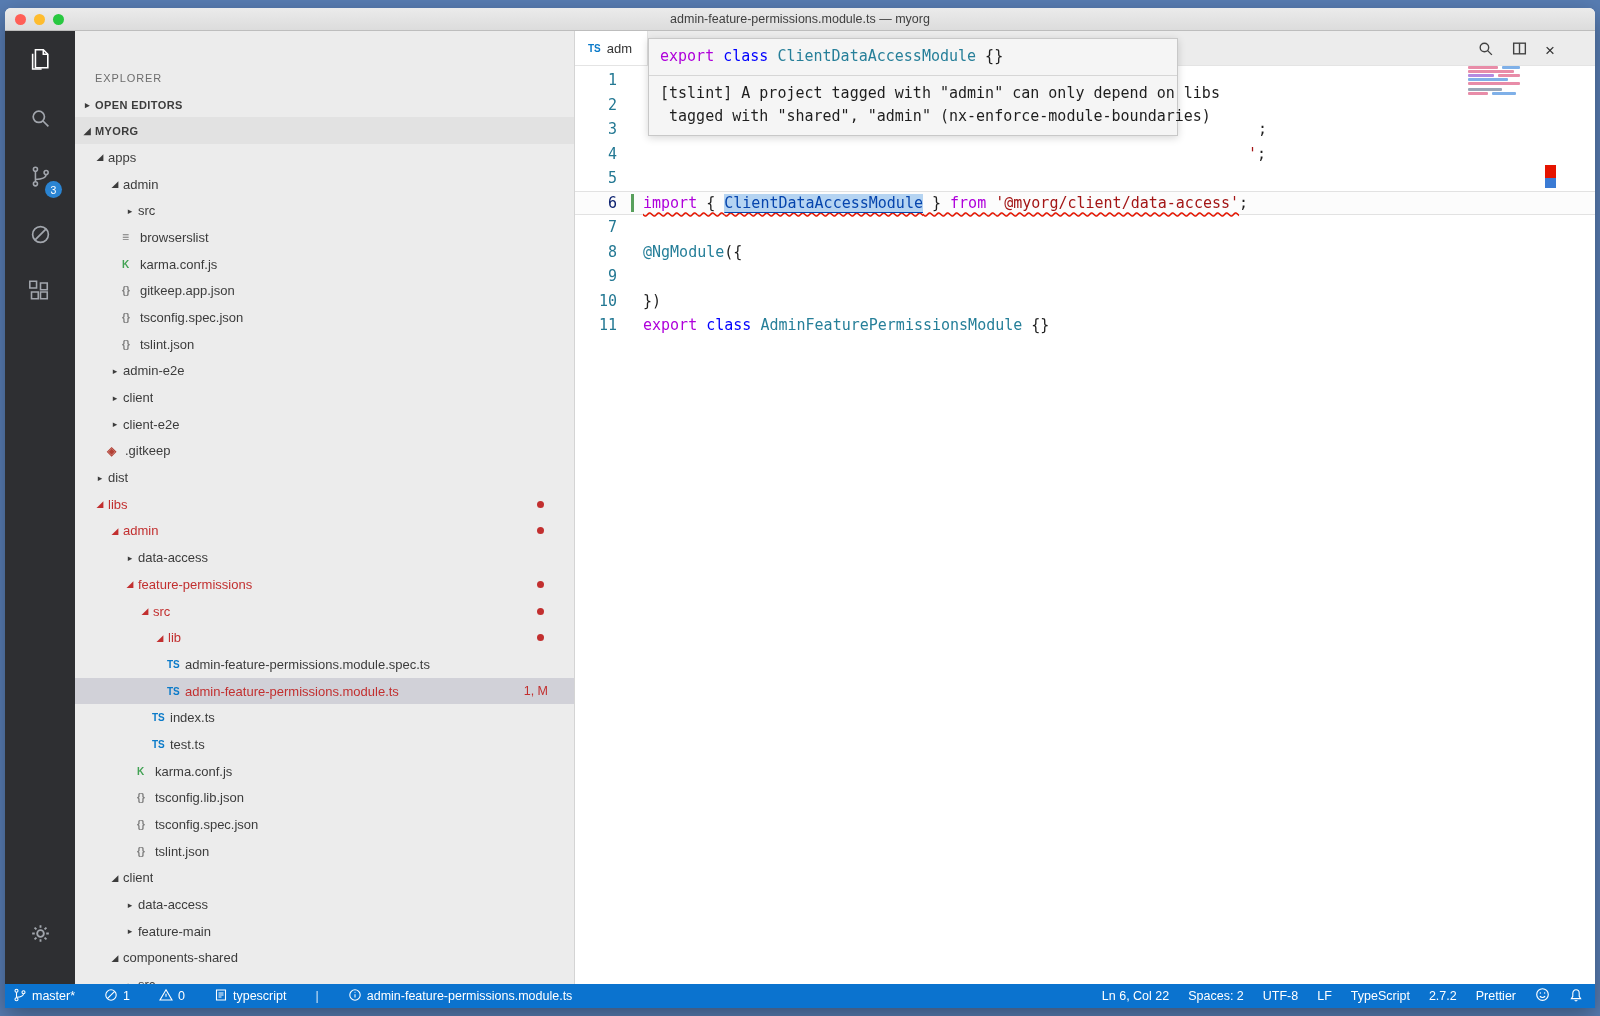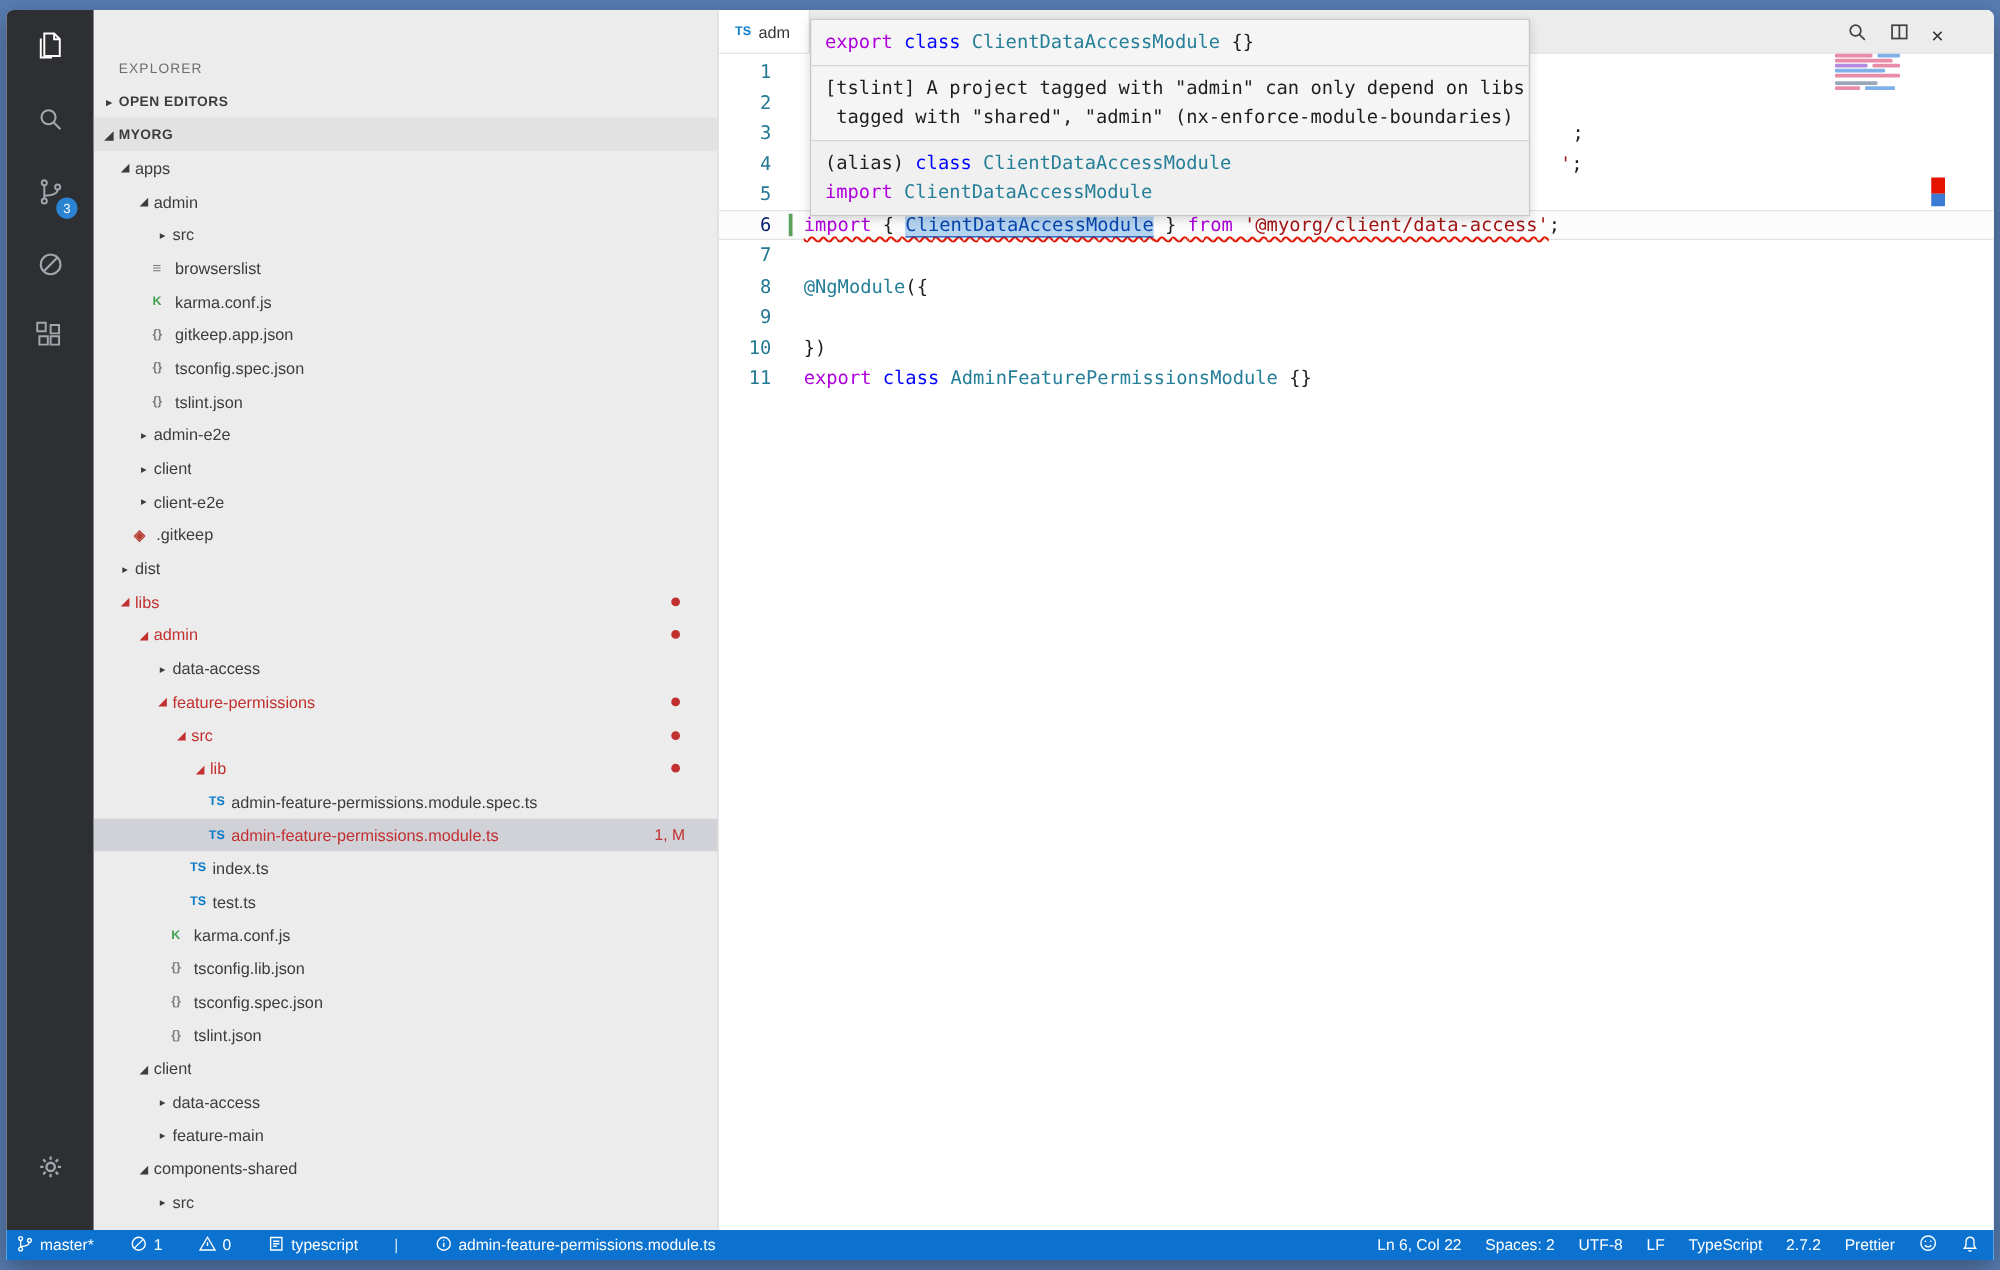--- a/index.html
+++ b/index.html
@@ -71,21 +71,21 @@
   .gutter { width: 68px; flex: none; position: relative; }
   .lnum { position: absolute; right: 26px; color: #237893; }
   .lnum.active { color: #0b216f; }
   .mod-bar { position: absolute; left: 56px; top: 3px; bottom: 3px; width: 3px; background: #58a05c; }
   .ltext { white-space: pre; }
   .tk-k { color: #af00db; } .tk-s { color: #0000ff; } .tk-t { color: #267f99; }
   .tk-g { color: #a31515; } .tk-d { color: #1e1e1e; } .tk-v { color: #001080; }
   .tk-L { color: #0645ad; background: #b5d4f2; text-decoration: underline; }
   .sq { text-decoration-line: underline; text-decoration-style: wavy; text-decoration-color: #e51400; text-underline-offset: 4px; }
   
-  .hover { position: absolute; left: 73px; top: 7px; width: 576px; background: #f5f5f5; border: 1px solid #c8c8c8; z-index: 20; font-family: "DejaVu Sans Mono", "Liberation Mono", monospace; font-size: 15px; box-shadow: 0 2px 8px rgba(0,0,0,.16); }
+  .hover { position: absolute; left: 73px; top: 7px; width: 530px; background: #f5f5f5; border: 1px solid #c8c8c8; z-index: 20; font-family: "DejaVu Sans Mono", "Liberation Mono", monospace; font-size: 15px; box-shadow: 0 2px 8px rgba(0,0,0,.16); }
   .hover-sec { padding: 6px 11px; line-height: 23.5px; }
   .hover-sec + .hover-sec { border-top: 1px solid #d6d6d6; }
   .hover-sec.bottom { background: #f0f0f0; }
   .hover-msg-line { white-space: pre; color: #1e1e1e; }
   
   .minimap { position: absolute; top: 35px; right: 63px; width: 66px; height: 34px; z-index: 4; }
   .mm-bar { position: absolute; height: 3px; border-radius: 1px; }
   .ruler { position: absolute; top: 134px; right: 39px; width: 11px; z-index: 4; }
   .ruler-marker { width: 11px; }
   
@@ -94,20 +94,28 @@
   .sb-right { margin-left: auto; display: flex; align-items: center; gap: 19px; }
   .sb-item { display: flex; align-items: center; gap: 5px; }
   .sb-item svg { stroke: #fff; }
   .sb-sep { opacity: .8; }
 </style>
 </head>
 <body>
 
 <div class="window">
 
+  <div class="titlebar">
+    <div class="traffic">
+      <span class="tl r"></span>
+      <span class="tl y"></span>
+      <span class="tl g"></span>
+    </div>
+    <span class="title-text">admin-feature-permissions.module.ts — myorg</span>
+  </div>
 
   <div class="main">
 
     <div class="activitybar">
       <div class="act-item active">
         <svg width="27" height="27" viewBox="0 0 24 24" fill="none" stroke-width="1.4">
           <path d="M5 6v13.5h8"></path>
             <path d="M7.5 2.5h7l4 4v12h-11z"></path>
             <path d="M14.5 2.5v4h4"></path>
         </svg>
@@ -389,24 +397,20 @@
             <span class="ltext"><span class="tk-k">export</span><span class="tk-d"> </span><span class="tk-s">class</span><span class="tk-d"> </span><span class="tk-t">AdminFeaturePermissionsModule</span><span class="tk-d"> {}</span></span>
           </div>
         </div>
 
       <div class="hover">
         <div class="hover-sec"><span class="tk-k">export </span><span class="tk-s">class </span><span class="tk-t">ClientDataAccessModule</span><span class="tk-d"> {}</span></div>
         <div class="hover-sec">
             <div class="hover-msg-line">[tslint] A project tagged with "admin" can only depend on libs</div>
             <div class="hover-msg-line"> tagged with "shared", "admin" (nx-enforce-module-boundaries)</div>
           </div>
-        <div class="hover-sec bottom">
-          <div><span class="tk-d">(alias) </span><span class="tk-s">class </span><span class="tk-t">ClientDataAccessModule</span></div>
-          <div><span class="tk-k">import </span><span class="tk-t">ClientDataAccessModule</span></div>
-        </div>
       </div>
 
       <div class="minimap">
           <div class="mm-bar" style="top: 0px; left: 2px; width: 30px; background: rgb(232, 140, 168);"></div>
           <div class="mm-bar" style="top: 0px; left: 36px; width: 18px; background: rgb(127, 176, 232);"></div>
           <div class="mm-bar" style="top: 4px; left: 2px; width: 46px; background: rgb(232, 140, 168);"></div>
           <div class="mm-bar" style="top: 8px; left: 2px; width: 26px; background: rgb(180, 138, 224);"></div>
           <div class="mm-bar" style="top: 8px; left: 32px; width: 22px; background: rgb(232, 140, 168);"></div>
           <div class="mm-bar" style="top: 12px; left: 2px; width: 40px; background: rgb(127, 176, 232);"></div>
           <div class="mm-bar" style="top: 16px; left: 2px; width: 52px; background: rgb(232, 140, 168);"></div>

